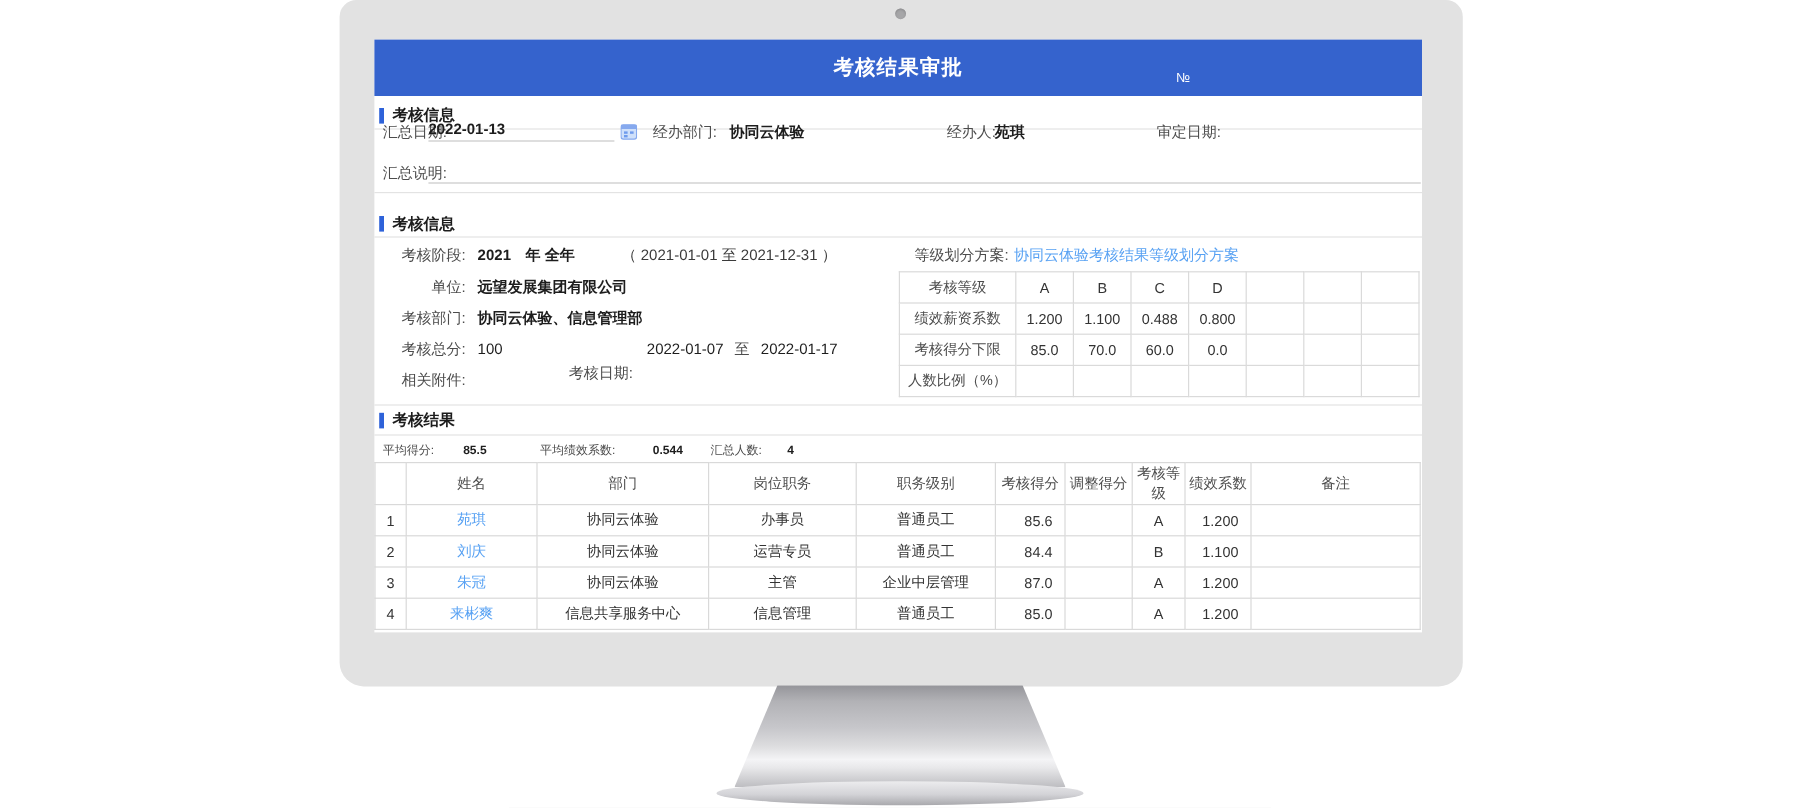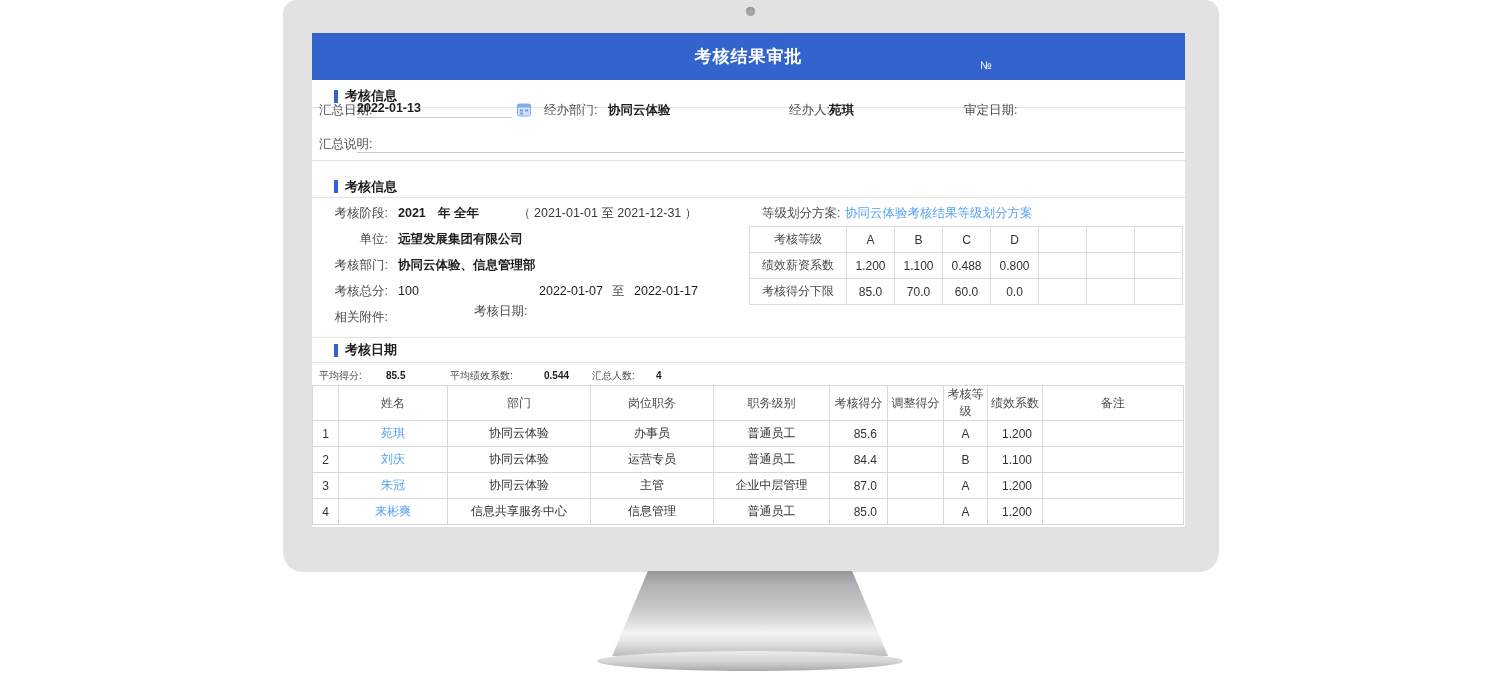--- a/index.html
+++ b/index.html
@@ -27,21 +27,21 @@
     background:linear-gradient(180deg,#ececee 0%,#d3d3d7 55%,#a9a9ad 100%);}
 
   
   .screen{position:absolute;left:29px;top:33px;width:873px;height:494px;background:#ffffff;}
 
   .banner{position:relative;height:47px;background:var(--banner-blue);}
   .banner-title{color:#ffffff;font-size:17px;font-weight:bold;text-align:center;line-height:47px;letter-spacing:1px;}
   .doc-no{position:absolute;left:668px;top:26px;color:#ffffff;font-size:11px;}
 
   .sec-heading{position:absolute;left:0;right:0;display:flex;align-items:center;gap:7px;
-    border-bottom:1px solid #e3e3e3;padding-left:22px;}
+    border-bottom:1px solid #e3e3e3;padding-left:4px;}
   .sec-bar{width:4px;height:13px;background:var(--bar-blue);}
   .sec-title{font-size:13px;font-weight:bold;color:#1c1c1c;}
   #sec1-heading{top:52px;height:23px;}
   #sec2-heading{top:143px;height:22px;}
   #sec3-heading{top:305px;height:25px;}
 
   .sec-body{position:absolute;left:0;right:0;font-size:12.5px;color:var(--text-dark);}
   #sec1-body{top:60px;height:68px;border-bottom:1px solid #e3e3e3;}
   #sec2-body{top:165px;height:140px;border-bottom:1px solid #e3e3e3;}
   #sec3-body{top:330px;height:164px;}
@@ -192,27 +192,37 @@
             <tr>
               <td class="lbl">考核得分下限</td>
               <td>85.0</td>
               <td>70.0</td>
               <td>60.0</td>
               <td>0.0</td>
               <td></td>
               <td></td>
               <td></td>
             </tr>
+            <tr>
+              <td class="lbl">人数比例（%）</td>
+              <td></td>
+              <td></td>
+              <td></td>
+              <td></td>
+              <td></td>
+              <td></td>
+              <td></td>
+            </tr>
           </tbody>
       </table>
     </div>
 
     <div class="sec-heading" id="sec3-heading">
       <div class="sec-bar"></div>
-      <div class="sec-title">考核日期</div>
+      <div class="sec-title">考核结果</div>
     </div>
 
     <div class="sec-body" id="sec3-body">
       <div class="stats">
         <span class="lab" style="left:7px;">平均得分:</span>
         <span class="val b" style="left:74px;">85.5</span>
         <span class="lab" style="left:138px;">平均绩效系数:</span>
         <span class="val b" style="left:232px;">0.544</span>
         <span class="lab" style="left:280px;">汇总人数:</span>
         <span class="val b" style="left:344px;">4</span>

